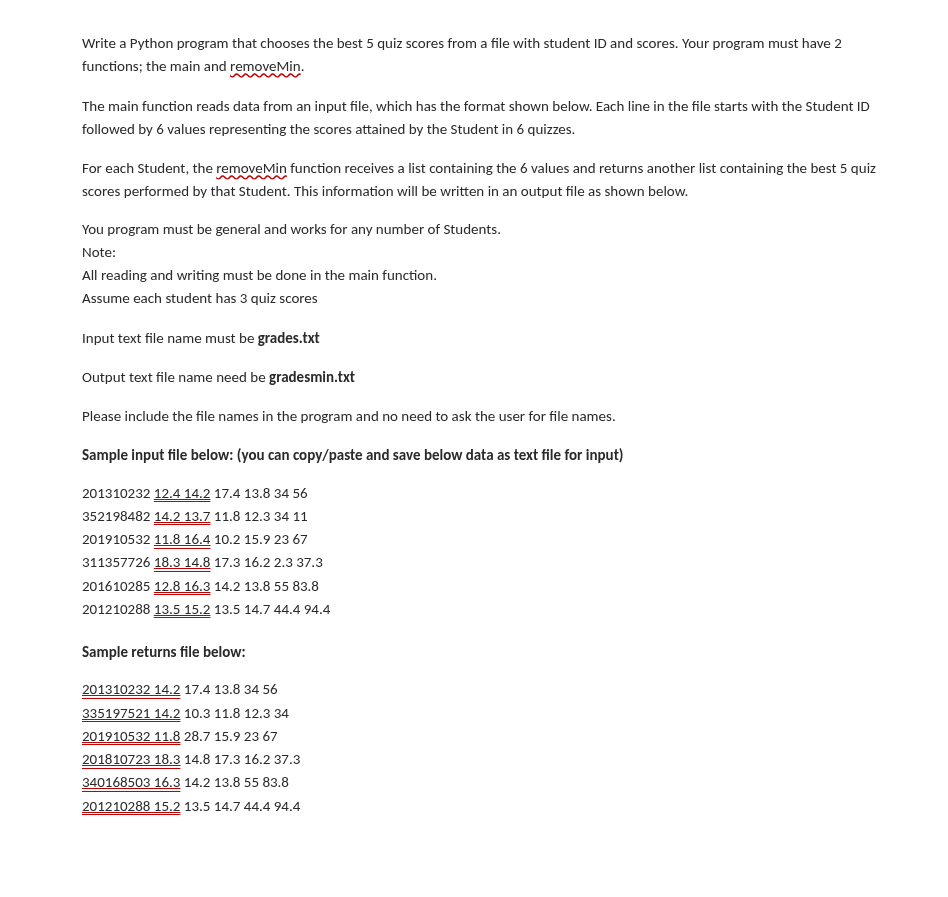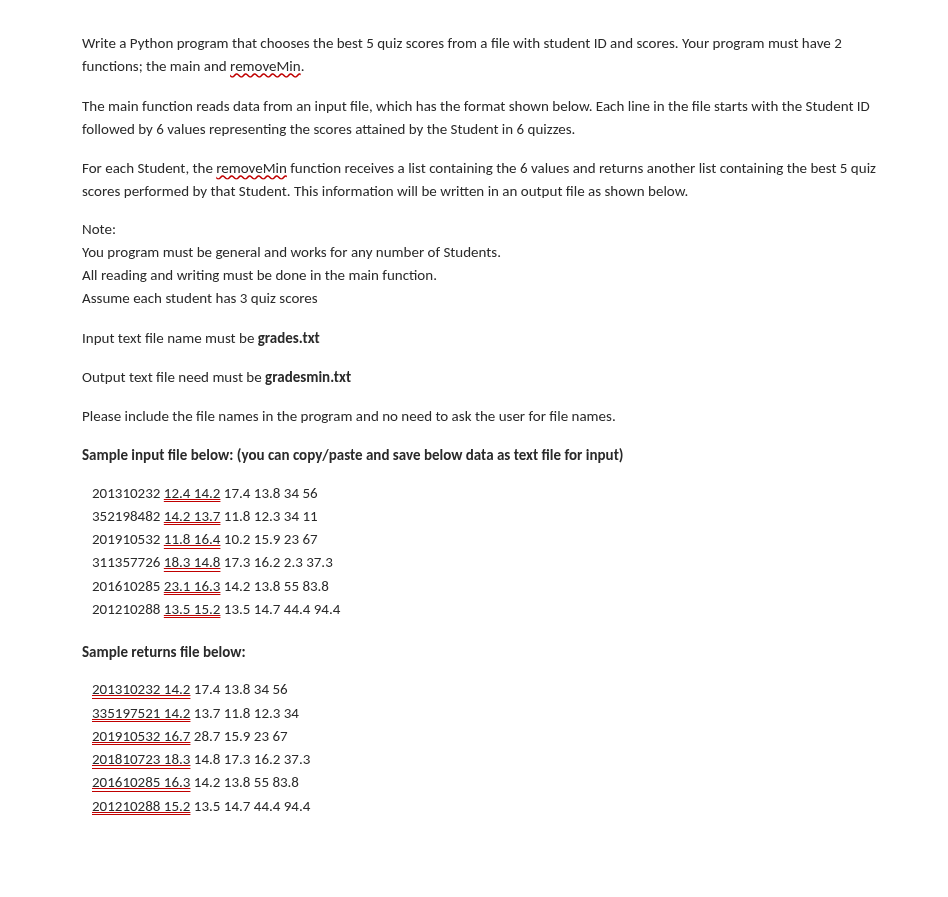--- a/index.html
+++ b/index.html
@@ -19,67 +19,67 @@
     text-decoration-line: underline;
     text-decoration-style: wavy;
     text-decoration-color: #c00000;
   }
   .dbl {
     text-decoration-line: underline;
     text-decoration-style: double;
     text-decoration-color: #c00000;
   }
   .bold { font-weight: 700; }
-  .sample-block { margin-bottom: 20px; margin-left: 10px; }
+  .sample-block { margin-bottom: 20px; }
   .sample-line { font-family: Calibri, Arial, sans-serif; line-height: 1.55; }
   .gap { }
 </style>
 </head>
 <body>
 
 <p>
   <span>Write a Python program that chooses the best 5 quiz scores from a file with student ID and scores. Your program must have 2 functions; the main and </span><span class="wavy">removeMin</span><span>.</span>
 </p>
 
 <p>The main function reads data from an input file, which has the format shown below.  Each line in the file starts with the Student ID followed by 6 values representing the scores attained by the Student in 6 quizzes.</p>
 
 <p>
   <span>For each Student, the </span><span class="wavy">removeMin</span><span> function receives a list containing the 6 values and returns another list containing the best 5 quiz scores performed by that Student. This information will be written in an output file as shown below.</span>
 </p>
 
 <div class="note-block">
+  <div>You program must be general and works for any number of Students.</div>
   <div>Note:</div>
-  <div>You program must be general and works for any number of Students.</div>
   <div>All reading and writing must be done in the main function.</div>
   <div>Assume each student has 3 quiz scores</div>
 </div>
 
 <p class="gap">
   <span>Input text file name must be </span><span class="bold">grades.txt</span>
 </p>
 
 <p>
-  <span>Output text file need must be </span><span class="bold">gradesmin.txt</span>
+  <span>Output text file name need be </span><span class="bold">gradesmin.txt</span>
 </p>
 
 <p>Please include the file names in the program and no need to ask the user for file names.</p>
 
 <p class="bold">Sample input file below: (you can copy/paste and save below data as text file for input)</p>
 
 <div class="sample-block">
   <div class="sample-line"><span>201310232   </span><span class="dbl">12.4  14.2</span><span>  17.4   13.8   34  56</span></div>
   <div class="sample-line"><span>352198482   </span><span class="dbl">14.2  13.7</span><span>  11.8   12.3  34  11</span></div>
   <div class="sample-line"><span>201910532   </span><span class="dbl">11.8  16.4</span><span>  10.2   15.9  23  67</span></div>
   <div class="sample-line"><span>311357726   </span><span class="dbl">18.3  14.8</span><span>  17.3   16.2  2.3  37.3</span></div>
-  <div class="sample-line"><span>201610285   </span><span class="dbl">23.1  16.3</span><span>  14.2   13.8  55  83.8</span></div>
+  <div class="sample-line"><span>201610285   </span><span class="dbl">12.8  16.3</span><span>  14.2   13.8  55  83.8</span></div>
   <div class="sample-line"><span>201210288   </span><span class="dbl">13.5  15.2</span><span>  13.5   14.7  44.4  94.4</span></div>
 </div>
 
 <p class="bold gap">Sample returns file below:</p>
 
 <div class="sample-block">
   <div class="sample-line"><span class="dbl">201310232  14.2</span><span>  17.4  13.8  34  56</span></div>
-  <div class="sample-line"><span class="dbl">335197521  14.2</span><span>  13.7  11.8  12.3  34</span></div>
-  <div class="sample-line"><span class="dbl">201910532  16.7</span><span>  28.7  15.9  23  67</span></div>
+  <div class="sample-line"><span class="dbl">335197521  14.2</span><span>  10.3  11.8  12.3  34</span></div>
+  <div class="sample-line"><span class="dbl">201910532  11.8</span><span>  28.7  15.9  23  67</span></div>
   <div class="sample-line"><span class="dbl">201810723  18.3</span><span>  14.8  17.3  16.2  37.3</span></div>
-  <div class="sample-line"><span class="dbl">201610285  16.3</span><span>  14.2  13.8  55  83.8</span></div>
+  <div class="sample-line"><span class="dbl">340168503  16.3</span><span>  14.2  13.8  55  83.8</span></div>
   <div class="sample-line"><span class="dbl">201210288  15.2</span><span>  13.5  14.7  44.4  94.4</span></div>
 </div>
 
 </body></html>

